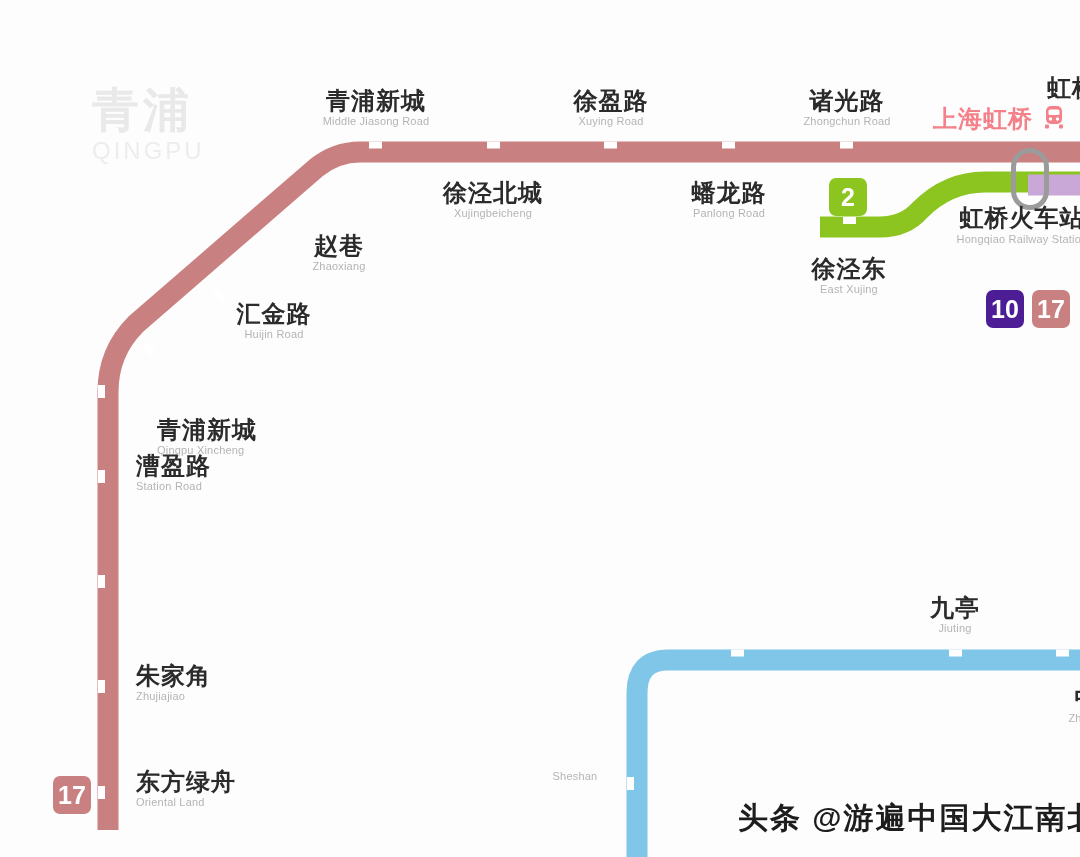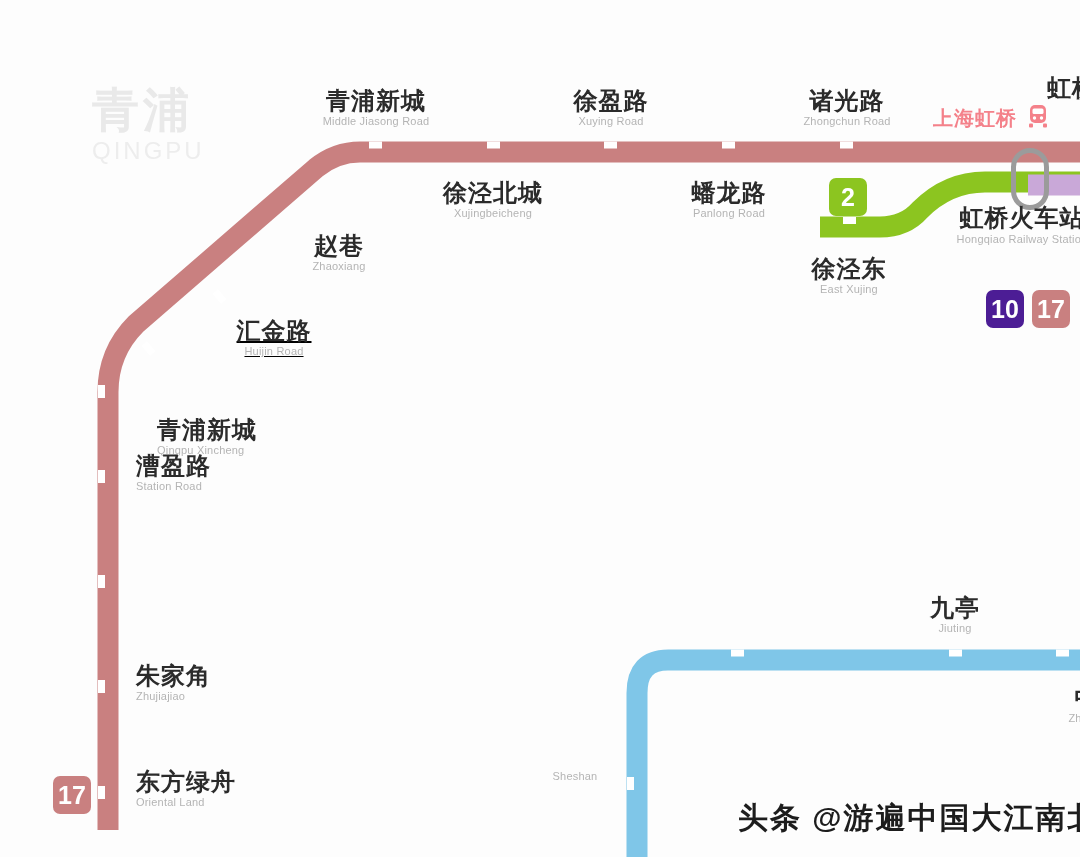--- a/index.html
+++ b/index.html
@@ -76,21 +76,21 @@
 
   
   .rail-label {
     position: absolute;
     display: flex;
     align-items: center;
     gap: 8px;
     user-select: none;
   }
   .rail-label .txt {
-    font-size: 20px;
+    font-size: 24px;
     font-weight: 700;
     color: #f4818a;
     letter-spacing: 1px;
   }
 
   
   .interchange {
     position: absolute;
     box-sizing: border-box;
     border: 5px solid #9b9b9b;
@@ -222,21 +222,21 @@
   <div class="stn-label center" style="left:629px; top:180px; width:200px;">
     <div class="cn">蟠龙路</div>
     <div class="en">Panlong Road</div>
   </div>
 
   <div class="stn-label center" style="left:239px; top:233px; width:200px;">
     <div class="cn">赵巷</div>
     <div class="en">Zhaoxiang</div>
   </div>
 
-  <div class="stn-label center" style="left:174px; top:318px; width:200px;text-decoration:underline;">
+  <div class="stn-label center" style="left:174px; top:301px; width:200px;">
     <div class="cn">汇金路</div>
     <div class="en">Huijin Road</div>
   </div>
 
   <div class="stn-label" style="left:157px; top:373px;margin-top:44px;">
     <div class="cn">青浦新城</div>
     <div class="en">Qingpu Xincheng</div>
   </div>
 
   <div class="stn-label" style="left:136px; top:453px;">

